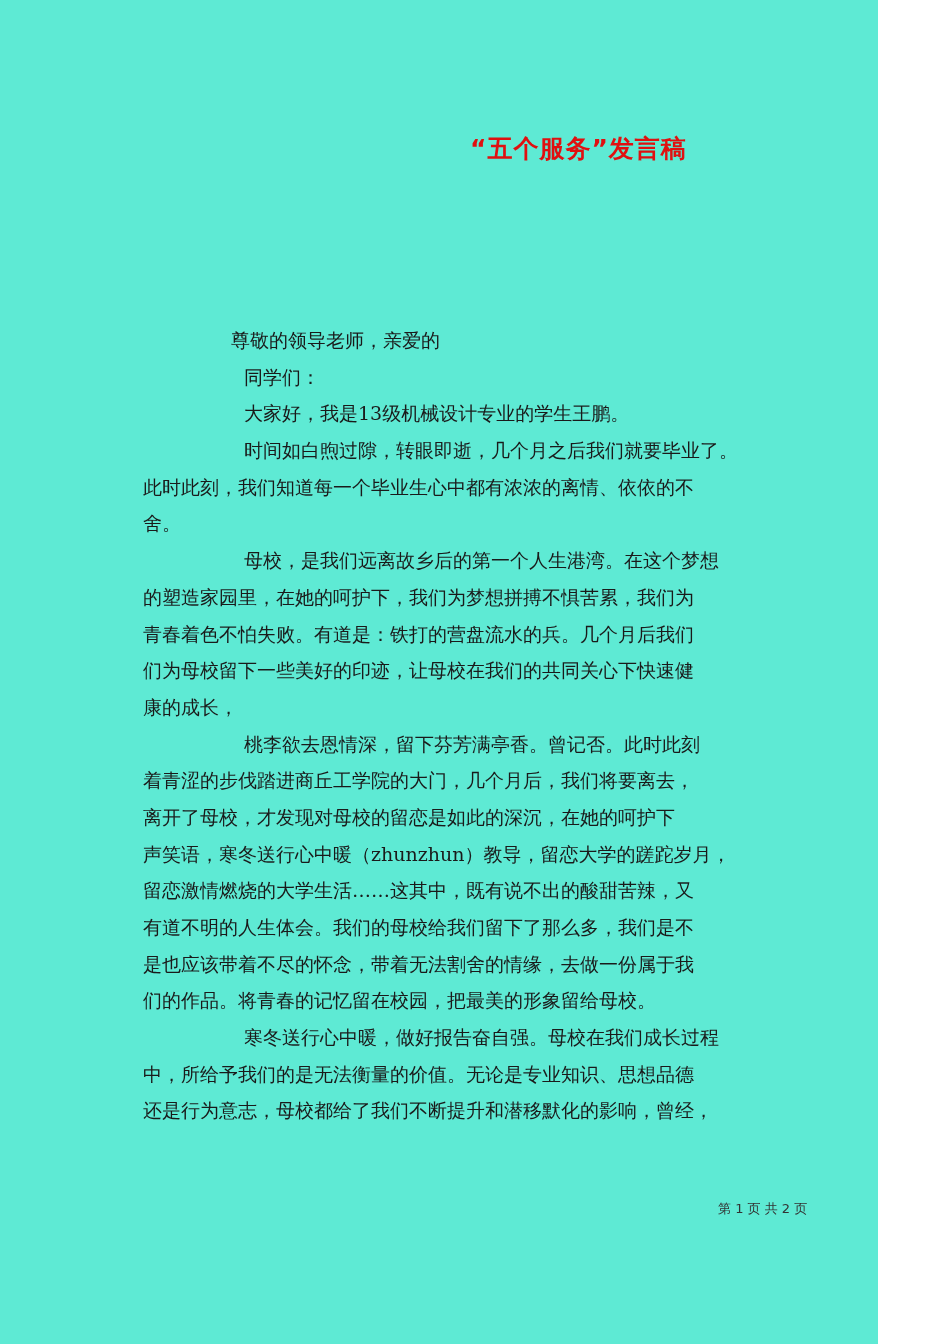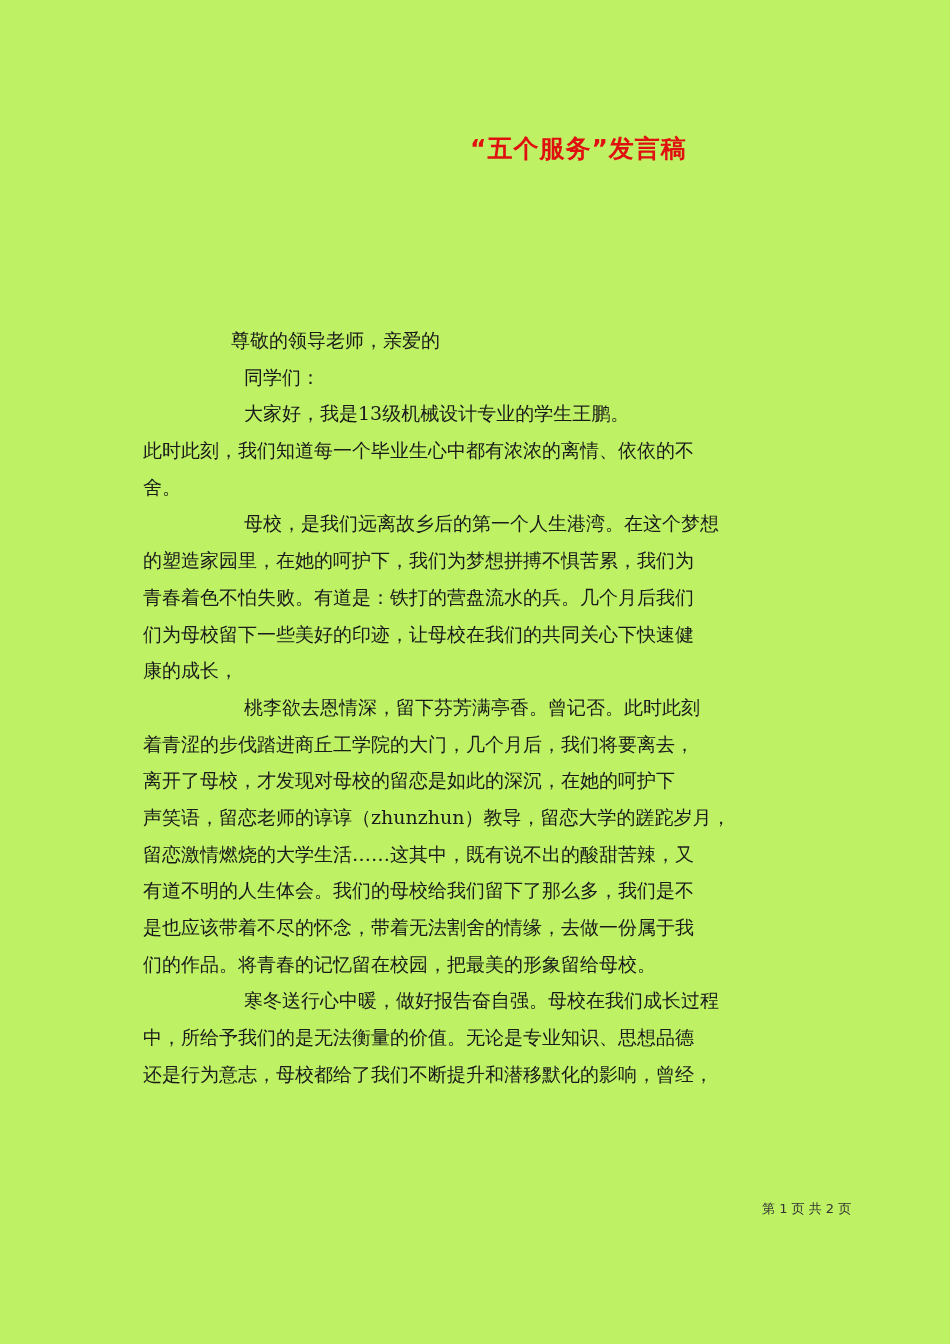--- a/index.html
+++ b/index.html
@@ -11,22 +11,22 @@
       width: 950px;
       height: 1344px;
       position: relative;
       overflow: hidden;
       font-family: "DejaVu Serif", "Liberation Serif", serif;
       color: #1a1a1a;
     }
     .page {
       position: absolute;
       left: 0; top: 0;
-      width: 950px; height: 1344px;
-      background: #bef264;
+      width: 878px; height: 1344px;
+      background: #5eead4;
       text-decoration: underline;
     }
     .title {
       position: absolute;
       left: 470px;
       top: 132px;
       width: 260px;
       font-size: 25px;
       font-weight: bold;
       color: #e01010;
@@ -50,44 +50,44 @@
     .ind-small { padding-left: 101px; }
     .ind-para  { padding-left: 101px; }
     .footer {
       position: absolute;
       left: 718px;
       top: 1200px;
       font-size: 13px;
       color: #333333;
       white-space: nowrap;
       font-family: "DejaVu Sans", "Liberation Sans", sans-serif;
-      margin-left: 44px;
     }
   </style>
 </head>
 <body>
 
 <div class="page">
   <div class="title">“五个服务”发言稿</div>
 
   <div class="body-text">
     <div class="line ind-greet">尊敬的领导老师，亲爱的</div>
     <div class="line ind-small">同学们：</div>
     <div class="line ind-small">大家好，我是13级机械设计专业的学生王鹏。</div>
+    <div class="line ind-para">时间如白煦过隙，转眼即逝，几个月之后我们就要毕业了。</div>
     <div class="line">此时此刻，我们知道每一个毕业生心中都有浓浓的离情、依依的不</div>
     <div class="line">舍。</div>
     <div class="line ind-para">母校，是我们远离故乡后的第一个人生港湾。在这个梦想</div>
     <div class="line">的塑造家园里，在她的呵护下，我们为梦想拼搏不惧苦累，我们为</div>
     <div class="line">青春着色不怕失败。有道是：铁打的营盘流水的兵。几个月后我们</div>
     <div class="line">们为母校留下一些美好的印迹，让母校在我们的共同关心下快速健</div>
     <div class="line">康的成长，</div>
     <div class="line ind-para">桃李欲去恩情深，留下芬芳满亭香。曾记否。此时此刻</div>
     <div class="line">着青涩的步伐踏进商丘工学院的大门，几个月后，我们将要离去，</div>
     <div class="line">离开了母校，才发现对母校的留恋是如此的深沉，在她的呵护下</div>
-    <div class="line">声笑语，留恋老师的谆谆（zhunzhun）教导，留恋大学的蹉跎岁月，</div>
+    <div class="line">声笑语，寒冬送行心中暖（zhunzhun）教导，留恋大学的蹉跎岁月，</div>
     <div class="line">留恋激情燃烧的大学生活……这其中，既有说不出的酸甜苦辣，又</div>
     <div class="line">有道不明的人生体会。我们的母校给我们留下了那么多，我们是不</div>
     <div class="line">是也应该带着不尽的怀念，带着无法割舍的情缘，去做一份属于我</div>
     <div class="line">们的作品。将青春的记忆留在校园，把最美的形象留给母校。</div>
     <div class="line ind-para">寒冬送行心中暖，做好报告奋自强。母校在我们成长过程</div>
     <div class="line">中，所给予我们的是无法衡量的价值。无论是专业知识、思想品德</div>
     <div class="line">还是行为意志，母校都给了我们不断提升和潜移默化的影响，曾经，</div>
   </div>
 
   <div class="footer">第 1 页 共 2 页</div>

